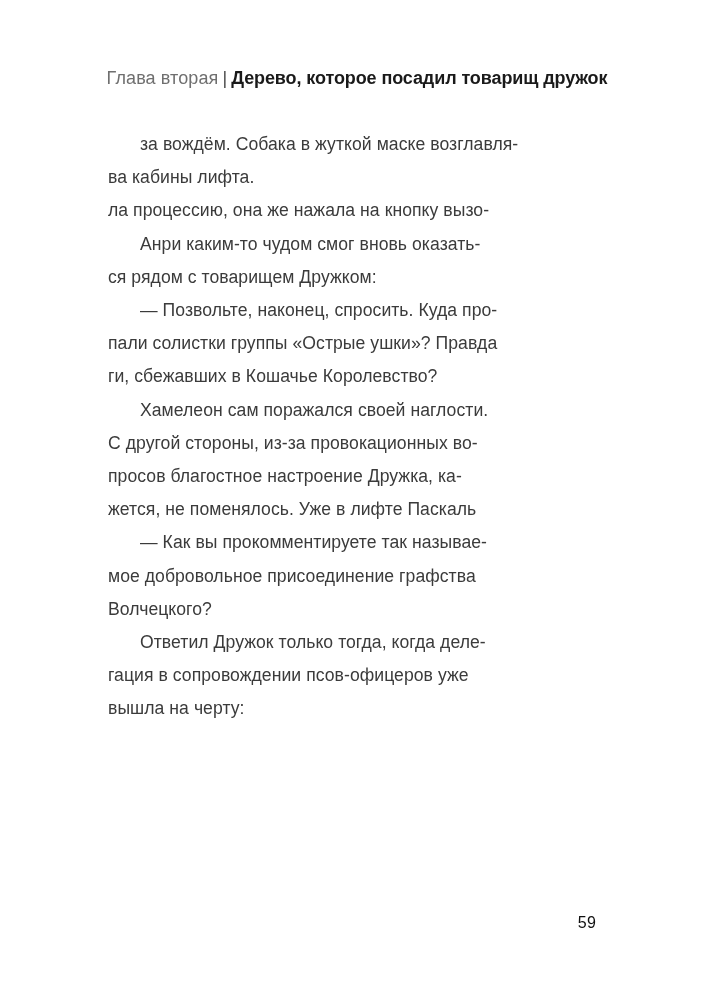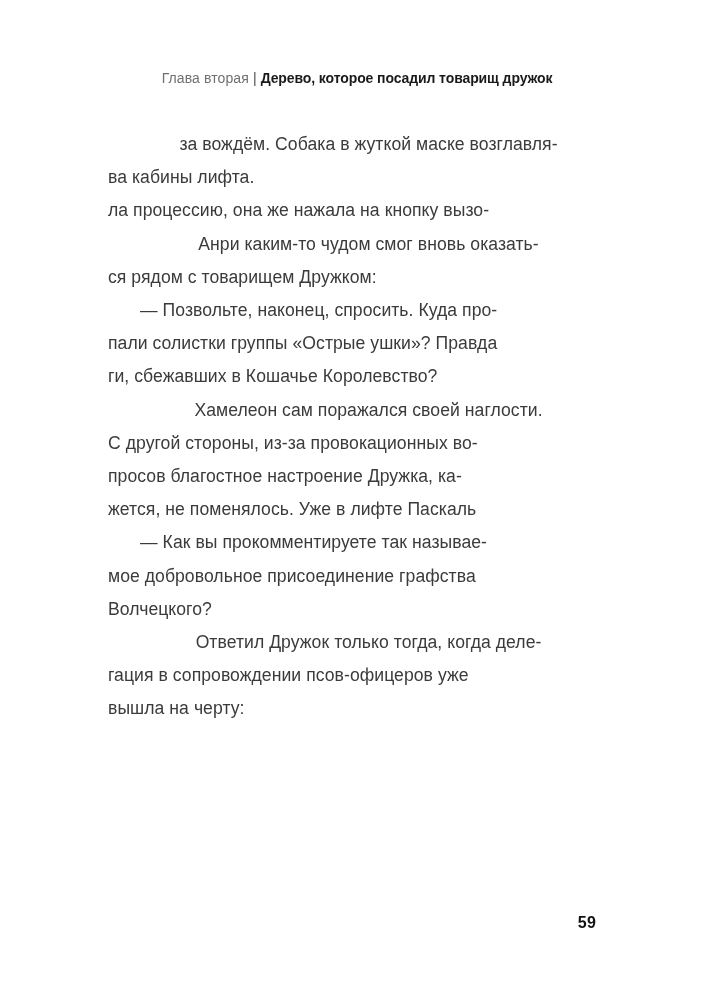--- a/index.html
+++ b/index.html
@@ -23,21 +23,21 @@
     background: #ffffff;
   }
 
   
   .running-head {
     position: absolute;
     top: 68px;
     left: 0;
     right: 0;
     text-align: center;
-    font-size: 14px;
+    font-size: 18px;
     line-height: 20px;
     white-space: nowrap;
     letter-spacing: 0.1px;
   }
   .running-head .chapter-label {
     color: #6f6f6f;
     font-weight: 400;
   }
   .running-head .sep {
     color: #4a4a4a;
@@ -66,34 +66,33 @@
   .para {
     margin: 0;
     text-indent: 0;
   }
   .para .ln {
     display: block;
     white-space: pre;
   }
   .para .ln.indent {
     text-indent: 32px;
-    text-align: center;
   }
   
   .para .ln.dash-indent {
     text-indent: 32px;
   }
 
   
   .folio {
     position: absolute;
     right: 118px;
     bottom: 68px;
     font-size: 16px;
-    font-weight: 700;
+    font-weight: 400;
     color: #111111;
     letter-spacing: 0.2px;
   }
 </style>
 </head>
 <body>
 
 <div class="page">
 
   <div class="running-head">

